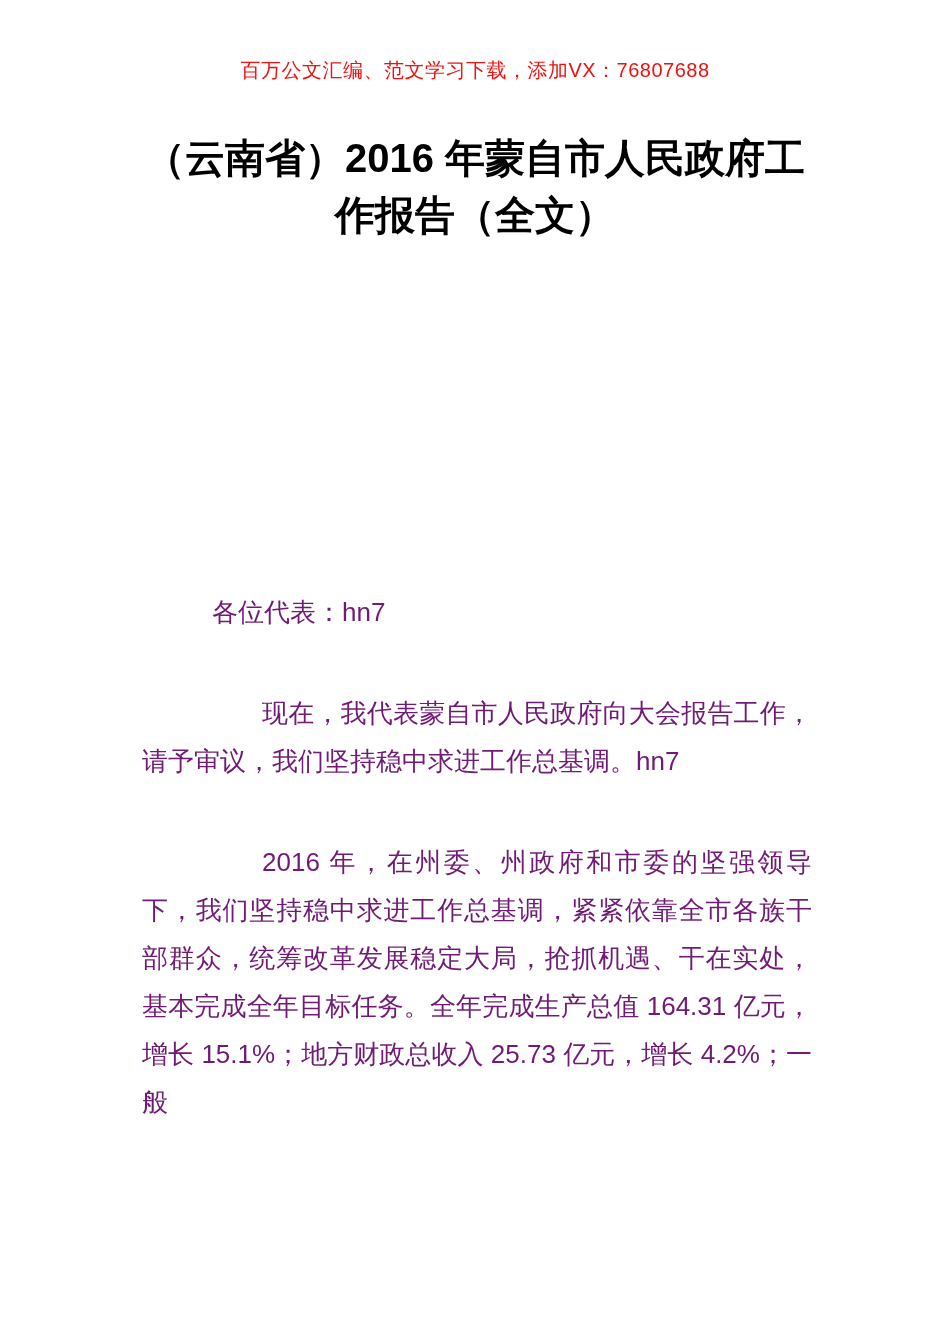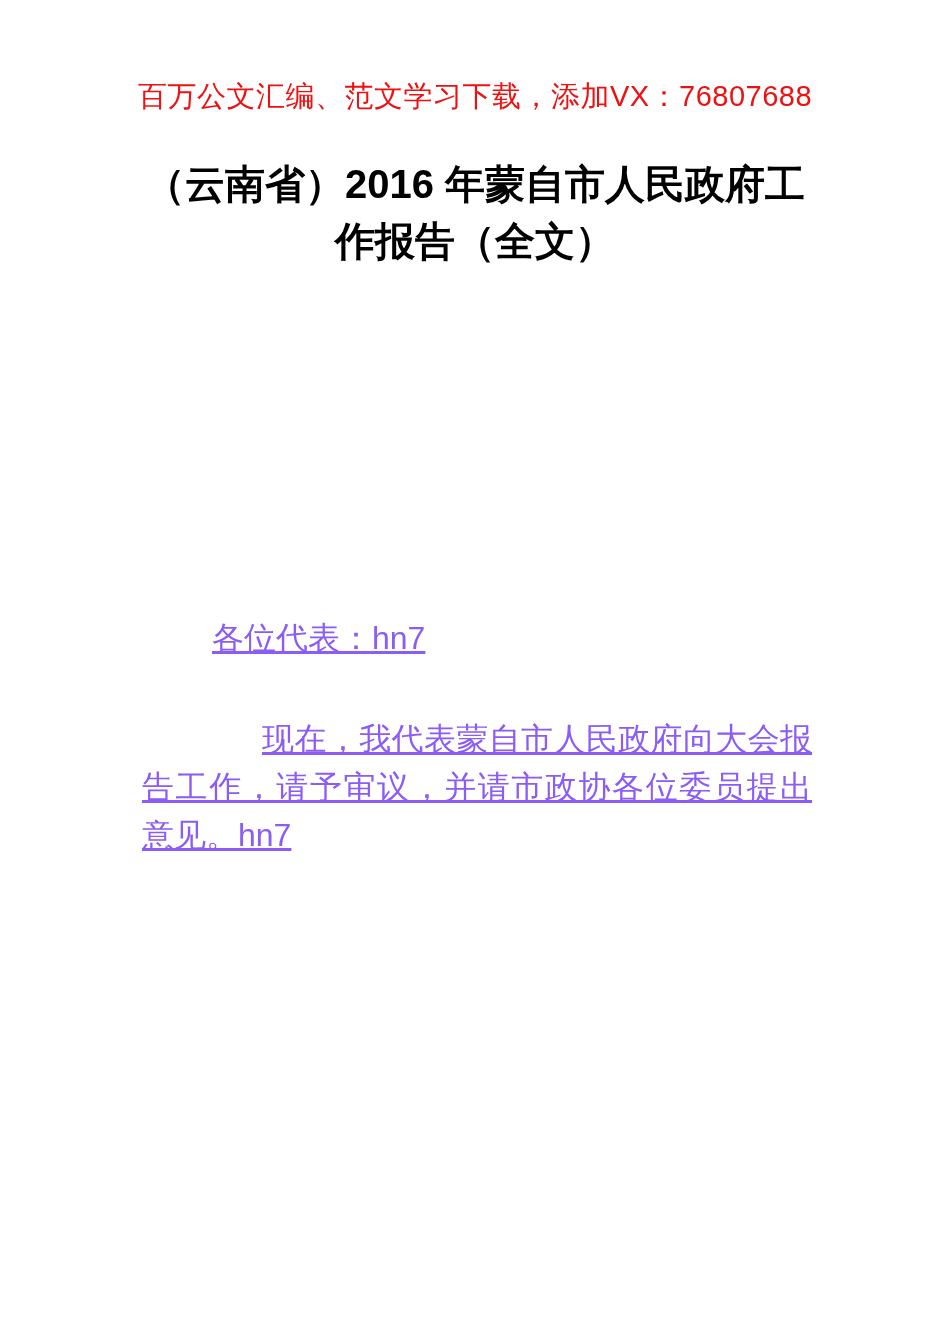--- a/index.html
+++ b/index.html
@@ -14,63 +14,63 @@
     font-family: "Liberation Sans", "DejaVu Sans", sans-serif;
     color: #000000;
   }
   .page {
     position: relative;
     width: 950px;
     height: 1344px;
     background: var(--page-bg, #ffffff);
   }
   .notice {
-    padding-top: 80px;
+    padding-top: 54px;
     text-align: center;
-    font-size: 29px;
+    font-size: 20px;
     line-height: 32px;
     color: var(--notice-red, #ee1111);
     letter-spacing: 0.5px;
   }
   .doc-title {
     margin: 44px 130px 12px 130px;
     text-align: center;
     font-size: 40px;
     line-height: 57px;
     font-weight: bold;
     color: #000000;
   }
   .doc-body {
     margin-left: 142px;
     margin-right: 138px;
   }
   .para {
     margin: 53px 0 0 0;
-    font-size: 32px;
+    font-size: 26px;
     line-height: 48px;
     text-align: justify;
     text-indent: 120px;
-    color: #8b5cf6;
-    text-decoration: underline;
+    color: #701a75;
   }
   .para-first {
     margin-top: 344px;
     text-indent: 70px;
   }
 </style>
 </head>
 <body>
 
 <div class="page">
 
   <div class="notice">百万公文汇编、范文学习下载，添加VX：76807688</div>
 
   <h1 class="doc-title">（云南省）2016 年蒙自市人民政府工作报告（全文）</h1>
 
   <div class="doc-body">
     <p class="para para-first">各位代表：hn7</p>
 
-    <p class="para">现在，我代表蒙自市人民政府向大会报告工作，请予审议，并请市政协各位委员提出意见。hn7</p>
+    <p class="para">现在，我代表蒙自市人民政府向大会报告工作，请予审议，我们坚持稳中求进工作总基调。hn7</p>
 
 
+    <p class="para">2016 年，在州委、州政府和市委的坚强领导下，我们坚持稳中求进工作总基调，紧紧依靠全市各族干部群众，统筹改革发展稳定大局，抢抓机遇、干在实处，基本完成全年目标任务。全年完成生产总值 164.31 亿元，增长 15.1%；地方财政总收入 25.73 亿元，增长 4.2%；一般</p>
   </div>
 
 </div>
 
 </body></html>

